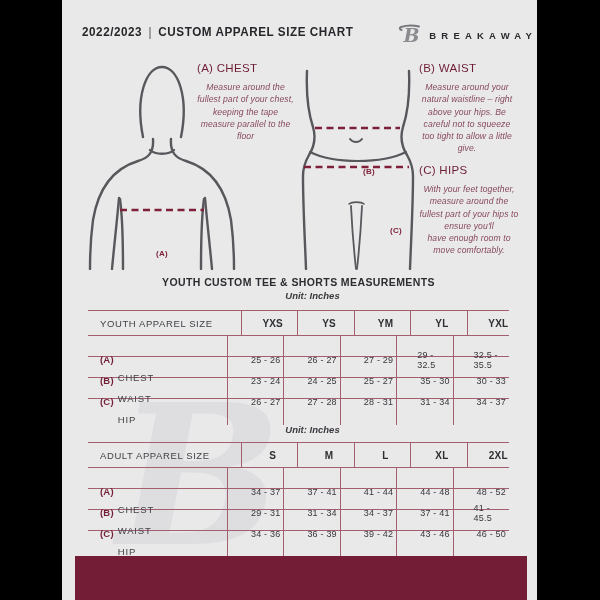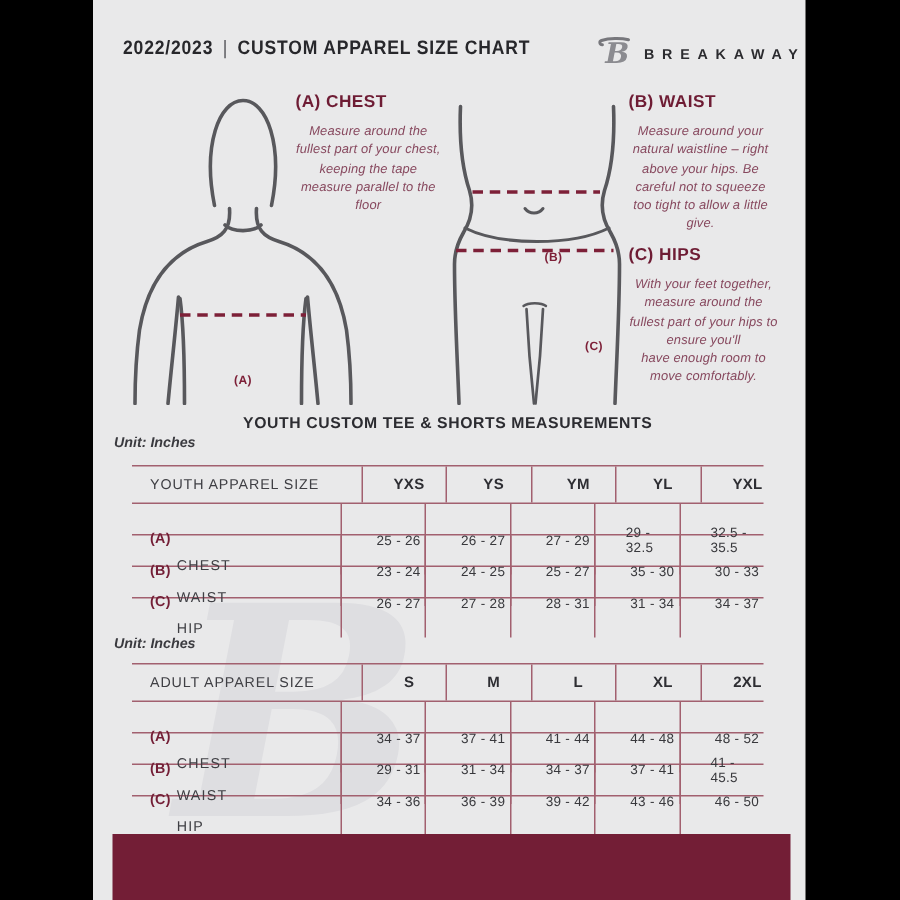--- a/index.html
+++ b/index.html
@@ -31,33 +31,33 @@
     font-family:"DejaVu Serif", serif;font-style:italic;font-weight:bold;
     font-size:195px;line-height:1;color:#dedee1;user-select:none;
   }
   
   .figures{position:absolute;left:0;top:55px;width:475px;height:215px;}
   .fig-label{
     position:absolute;transform:translateX(-50%);
     font-size:8px;font-weight:bold;color:#7d2038;letter-spacing:.3px;
   }
   .guide-head{
-    position:absolute;font-size:11.5px;font-weight:bold;color:#6e1c34;letter-spacing:.3px;
+    position:absolute;font-size:11.5px;font-weight:normal;color:#6e1c34;letter-spacing:.3px;
   }
   .guide-body{
     position:absolute;font-size:8.6px;font-style:italic;color:#87485e;
     line-height:12.3px;letter-spacing:.1px;white-space:pre-line;text-align:center;
   }
   
   .sec-title{
     position:absolute;left:26px;width:421px;text-align:center;
     font-size:10.5px;font-weight:bold;color:#2c2c31;letter-spacing:.4px;
   }
   .sec-unit{
-    position:absolute;left:14px;width:421px;text-align:left;
+    position:absolute;left:40px;width:421px;text-align:center;
     font-size:9.5px;font-style:italic;font-weight:bold;color:#3a3a3f;
   }
   .size-table{position:absolute;left:26px;width:421px;}
   .trow{
     display:grid;grid-template-columns:139px repeat(5,1fr);
     height:20px;border-bottom:1px solid var(--line,#a2606f);
   }
   .trow.thead{height:24px;border-top:1px solid var(--line,#a2606f);gap:14px;}
   .tcell{
     display:flex;align-items:center;justify-content:center;

